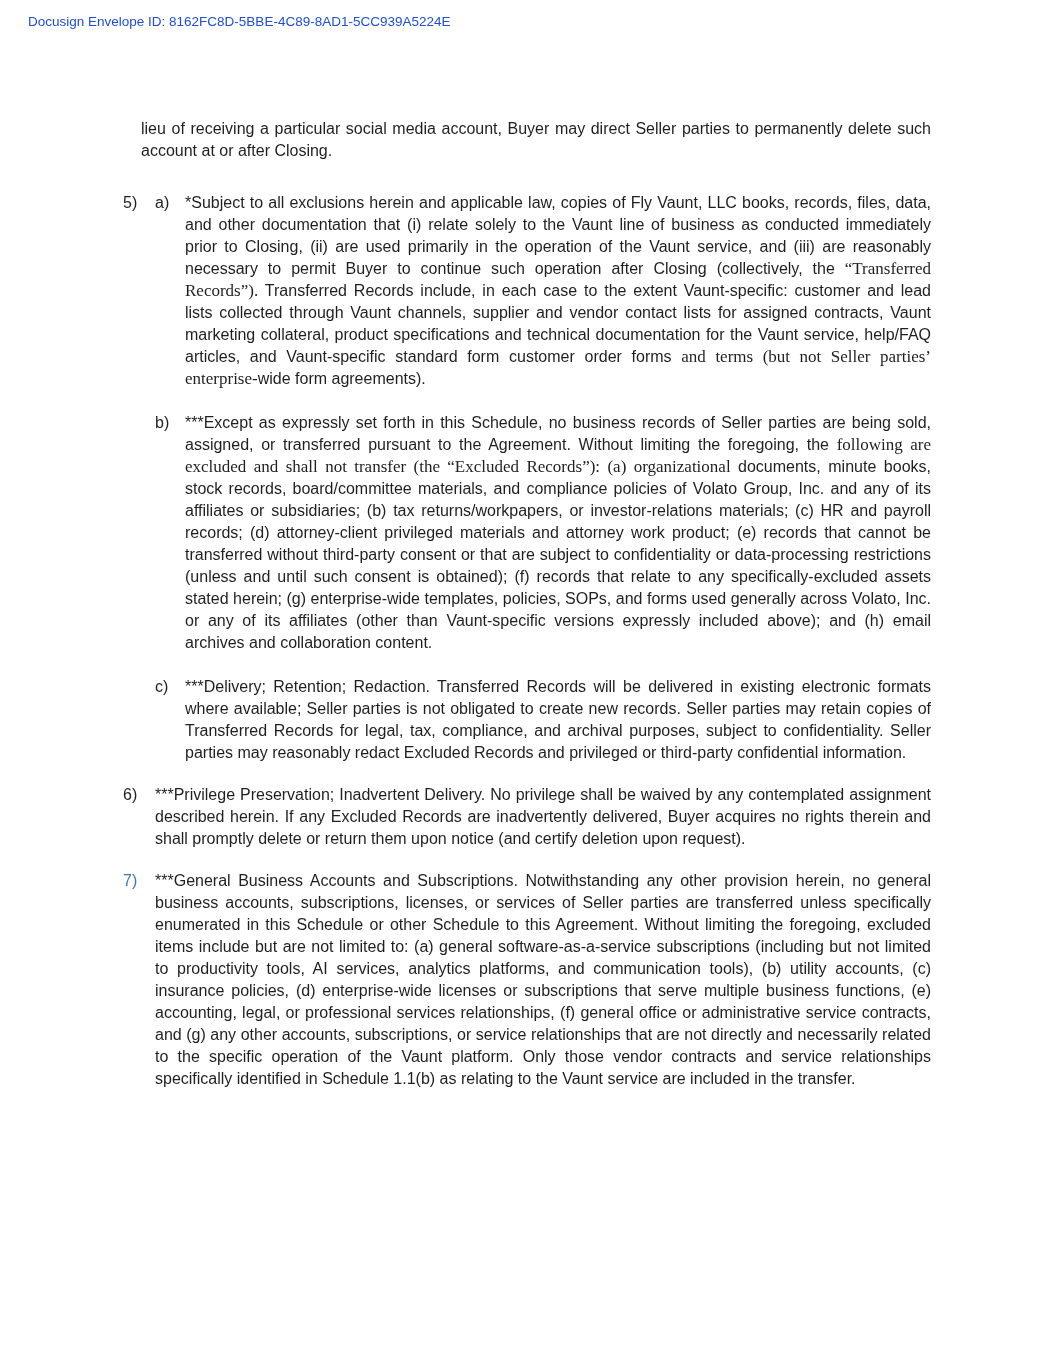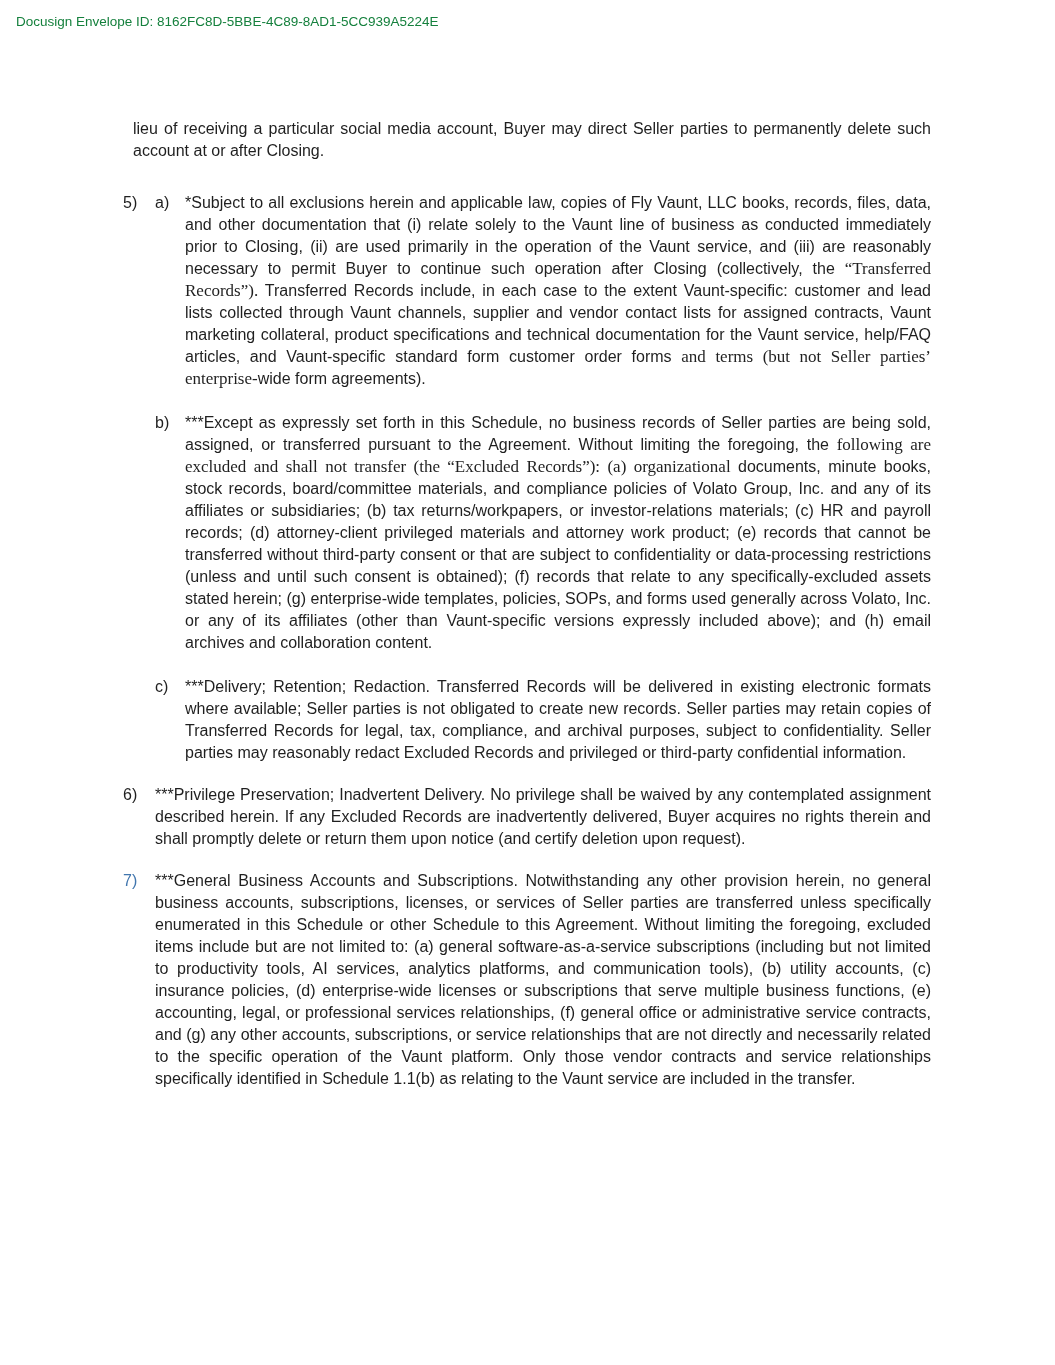--- a/index.html
+++ b/index.html
@@ -12,40 +12,40 @@
     width: 1055px;
     height: 1365px;
     background: #ffffff;
     color: #1f1f1f;
     font-family: "Liberation Sans", sans-serif;
     overflow: hidden;
   }
   .envelope-header {
     position: absolute;
     top: 14px;
-    left: 16px;
+    left: 28px;
     font-size: 13.5px;
-    color: #15803d;
+    color: #1d4ed8;
     white-space: nowrap;
   }
   .doc-body {
     position: absolute;
     top: 118px;
     left: 123px;
     width: 808px; 
     font-size: 16px;
     line-height: 22px;
     color: #1f1f1f;
   }
   .para {
     text-align: justify;
     margin: 0;
   }
   .cont-para {
-    margin-left: 10px;
+    margin-left: 18px;
     margin-bottom: 30px;
   }
   .item {
     display: flex;
     align-items: flex-start;
   }
   .item-l1 { margin-bottom: 20px; }
   .item-l2 { margin-bottom: 22px; }
   .marker-l1 {
     flex: 0 0 32px;

